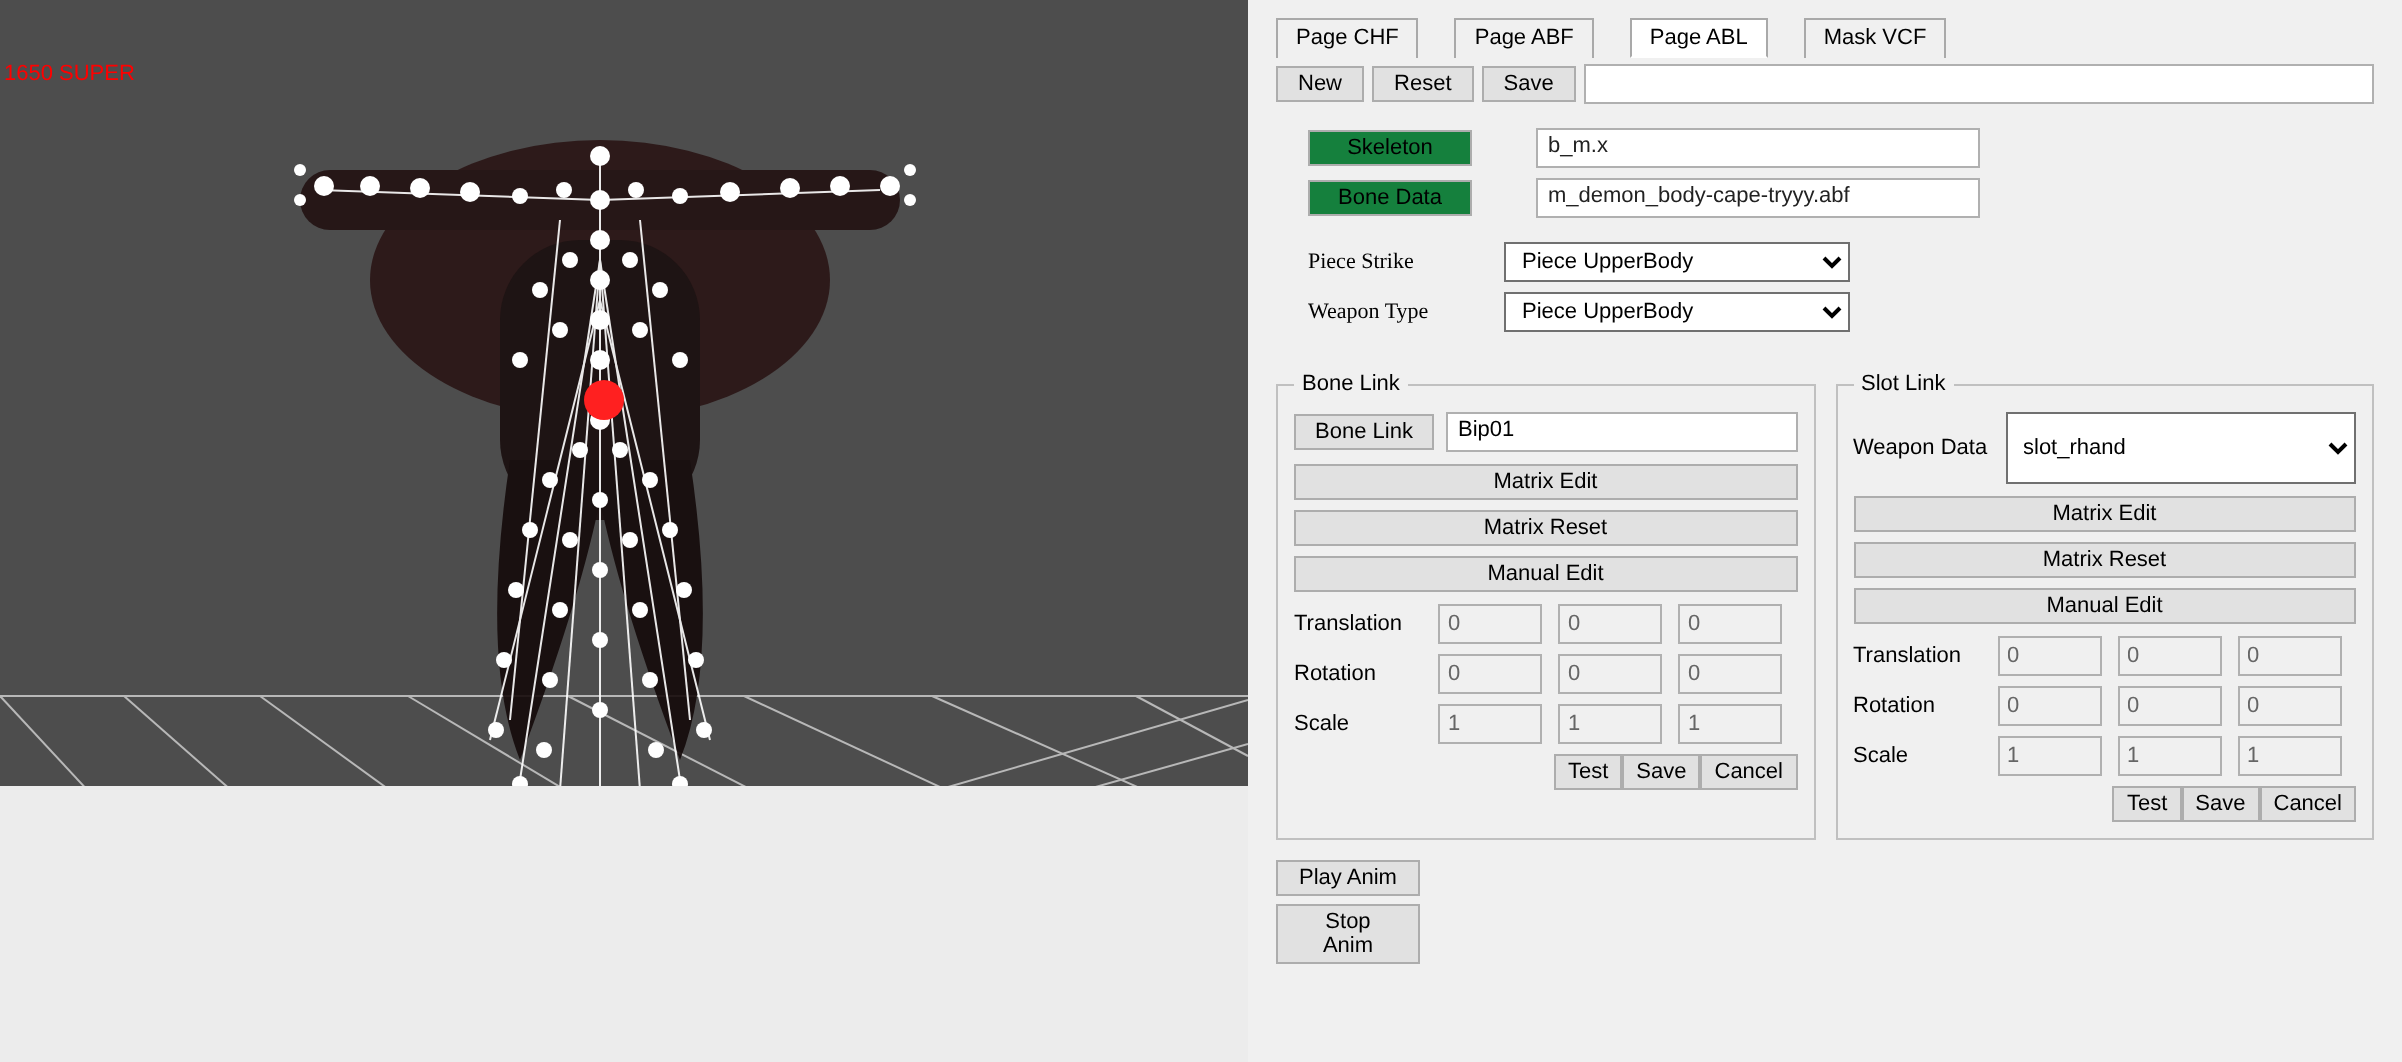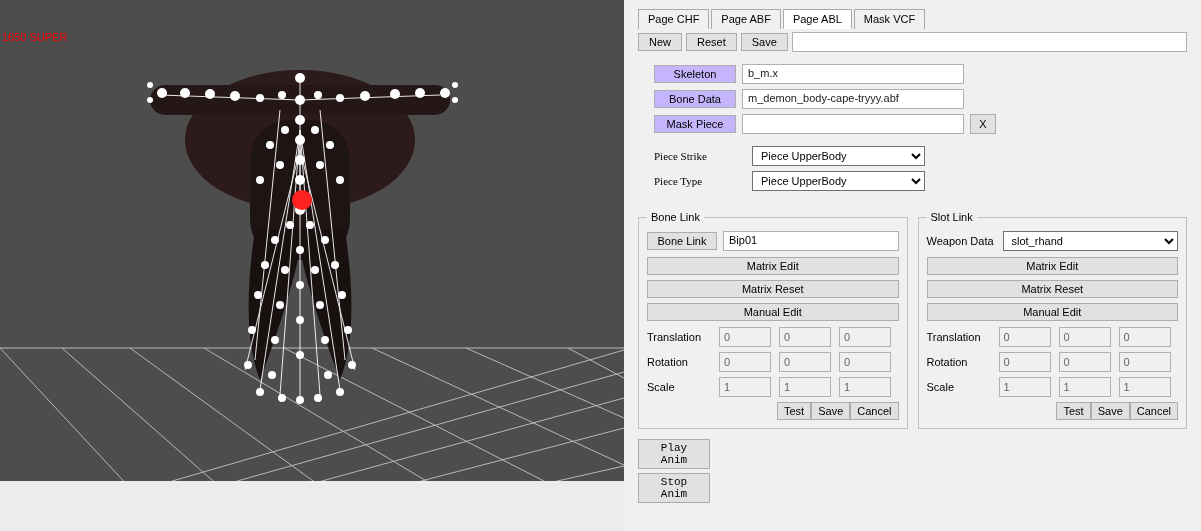--- a/index.html
+++ b/index.html
@@ -8,21 +8,21 @@
     font-size: 11px;
     background: #ececec;
     width: 1201px;
     height: 531px;
     overflow: hidden;
     display: flex;
   }
   
   .viewport {
     width: 624px;
-    height: 481px;
+    height: 393px;
     background: #4d4d4d;
     position: relative;
     overflow: hidden;
   }
   .gpu-text {
     position: absolute;
     top: 31px;
     left: 2px;
     color: #ff0000;
     font-size: 11px;
@@ -32,21 +32,21 @@
   .viewport svg { position: absolute; top: 0; left: 0; }
 
   
   .panel {
     flex: 1;
     padding: 8px 14px;
     background: #f0f0f0;
   }
   .tabs {
     display: flex;
-    gap: 2px;
+    gap: 18px;
     border-bottom: 0;
     margin-bottom: 4px;
     text-align: right;
   }
   .tab {
     background: #f0f0f0;
     border: 1px solid #a9a9a9;
     border-bottom: none;
     padding: 3px 9px;
     font-size: 11px;
@@ -78,32 +78,33 @@
   .prop-row {
     display: flex;
     align-items: center;
     margin-bottom: 5px;
     gap: 6px;
   }
   .prop-label-btn {
     width: 82px;
     text-align: center;
     border: 1px solid #adadad;
-    background: #c4b5fd;
+    background: #15803d;
     padding: 2px 0;
     font-size: 11px;
   }
   .prop-value-box {
     width: 222px;
     border: 1px solid #b0b0b0;
     background: #fff;
     padding: 2px 5px;
     height: 20px;
     font-size: 11px;
     color: #222;
+    margin-left: 26px;
   }
   .prop-value-box.ro { background: #fff; }
   .x-btn {
     border: 1px solid #adadad;
     background: #e1e1e1;
     width: 26px;
     height: 20px;
     font-size: 11px;
     cursor: pointer;
   }
@@ -138,39 +139,39 @@
   .link-row { display: flex; gap: 6px; align-items:center; margin-bottom:6px;}
   .link-label-btn {
     border:1px solid #adadad; background:#e1e1e1;
     padding: 2px 6px; font-size:11px; min-width:70px; text-align:center;
   }
   .link-value {
     border:1px solid #b0b0b0; background:#fff; flex:1; height:20px;
     padding: 2px 5px; font-size:11px;
   }
   .link-select {
-    border:1px solid #707070; background:#fff; flex:1; height:20px;
+    border:1px solid #707070; background:#fff; flex:1; height:36px;
     padding: 1px 4px; font-size:11px;
   }
   .btn-row { display:flex; gap:5px; margin-bottom:6px;flex-direction:column; }
   .btn-sm {
     border:1px solid #adadad; background:#e1e1e1;
     padding:2px 6px; font-size:11px; cursor:pointer;
   }
   .xyz-row {
     display:flex; align-items:center; gap:8px; margin-bottom:5px;
   }
   .xyz-row .lbl { width: 64px; font-size: 11px; }
   .num {
     width: 52px; border:1px solid #b0b0b0; background:#f0f0f0;
     padding:2px 4px; font-size:11px; height: 20px; color: #666;
   }
   .foot-btns { display:flex; gap:0; justify-content:flex-end; margin-top:4px;}
   .anim-btns { margin-top: 10px; }
-  .anim-btns .btn { display:block; margin-bottom: 4px; width: 72px; font-family: Liberation Mono, monospace; }
+  .anim-btns .btn { display:block; margin-bottom: 4px; width: 72px; }
 </style>
 </head>
 <body>
 
 <div class="viewport">
   <div class="gpu-text">1650 SUPER</div>
   <svg width="624" height="531">
 
     <g stroke="#b8b8b8" stroke-width="1" fill="none">
       <line x1="0" y1="531" x2="624" y2="350"></line>
@@ -297,35 +298,30 @@
 
   <div class="prop-block">
     <div class="prop-row">
       <div class="prop-label-btn">Skeleton</div>
       <div class="prop-value-box ro">b_m.x</div>
     </div>
     <div class="prop-row">
       <div class="prop-label-btn">Bone Data</div>
       <div class="prop-value-box ro">m_demon_body-cape-tryyy.abf</div>
     </div>
-    <div class="prop-row">
-      <div class="prop-label-btn">Mask Piece</div>
-      <div class="prop-value-box"></div>
-      <button class="x-btn">X</button>
-    </div>
   </div>
 
   <div class="field-row">
     <div class="field-label">Piece Strike</div>
     <select class="select">
       <option>Piece UpperBody</option>
     </select>
   </div>
   <div class="field-row" style="margin-bottom:14px;">
-    <div class="field-label">Piece Type</div>
+    <div class="field-label">Weapon Type</div>
     <select class="select">
       <option>Piece UpperBody</option>
     </select>
   </div>
 
   <div class="dual">
 
     <fieldset>
       <legend>Bone Link</legend>
       <div class="link-row">

